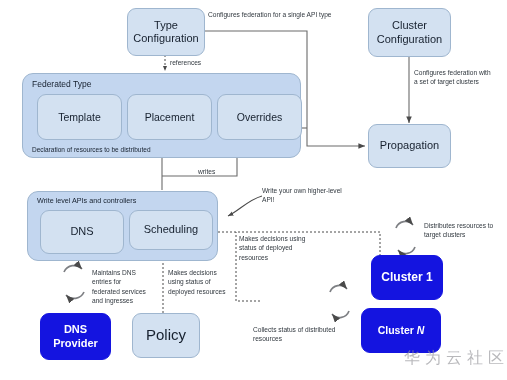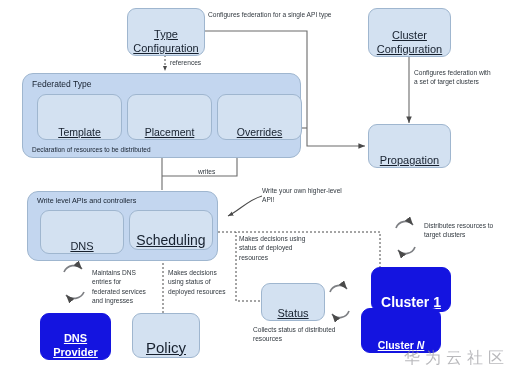--- a/index.html
+++ b/index.html
@@ -19,26 +19,25 @@
     position: absolute;
     left: 0;
     top: 0;
     width: 507px;
     height: 380px;
   }
   .node {
     position: absolute;
     box-sizing: border-box;
     display: flex;
-    align-items: flex-end;
+    align-items: center;
     justify-content: center;
     text-align: center;
     line-height: 1.22;
     color: #16202e;
-    text-decoration: underline;
   }
   .node-light {
     background: #d3e1f1;
     border: 1px solid #9fb6cf;
     border-radius: 9px;
   }
   .node-group {
     background: #c3d6ef;
     border: 1px solid #9fb6cf;
     border-radius: 11px;
@@ -163,39 +162,36 @@
       <span>Overrides</span>
     </div>
     <div class="group-foot">Declaration of resources to be distributed</div>
   </div>
 
   <div class="node node-group" style="left:27px; top:191px; width:191px; height:70px;">
     <div class="group-title" style="font-size:7.2px;">Write level APIs and controllers</div>
     <div class="node node-light" style="left:12px; top:18px; width:84px; height:44px; font-size:11px;">
       <span>DNS</span>
     </div>
-    <div class="node node-light" style="left:101px; top:18px; width:84px; height:40px; font-size:14px;">
+    <div class="node node-light" style="left:101px; top:18px; width:84px; height:40px; font-size:11px;">
       <span>Scheduling</span>
     </div>
   </div>
 
   <div class="node node-blue" style="left:40px; top:313px; width:71px; height:47px; font-size:11px;">
     <span style="white-space:pre-line;">DNS
 Provider</span>
   </div>
 
   <div class="node node-light" style="left:132px; top:313px; width:68px; height:45px; font-size:15px;">
     <span>Policy</span>
   </div>
 
-  <div class="node node-light" style="left:261px; top:283px; width:64px; height:38px; font-size:11px;">
-    <span>Status</span>
-  </div>
-
-  <div class="node node-blue" style="left:371px; top:255px; width:80px; height:45px; font-size:14px;margin-top:12px;">
+
+  <div class="node node-blue" style="left:371px; top:255px; width:72px; height:45px; font-size:12px;">
     <span>Cluster 1</span>
   </div>
 
   <div class="node node-blue" style="left:361px; top:308px; width:80px; height:45px; font-size:10.5px;">
     <span><span>Cluster </span><i>N</i></span>
   </div>
 
   <div class="ann" style="left:208px; top:10px; width:160px;">Configures federation for a single API type</div>
 
   <div class="ann" style="left:170px; top:58px; width:60px;">references</div>

